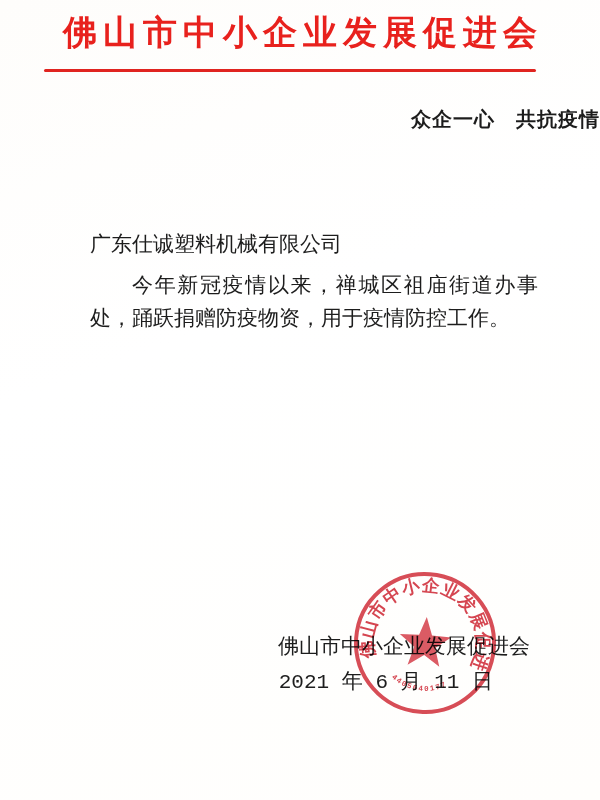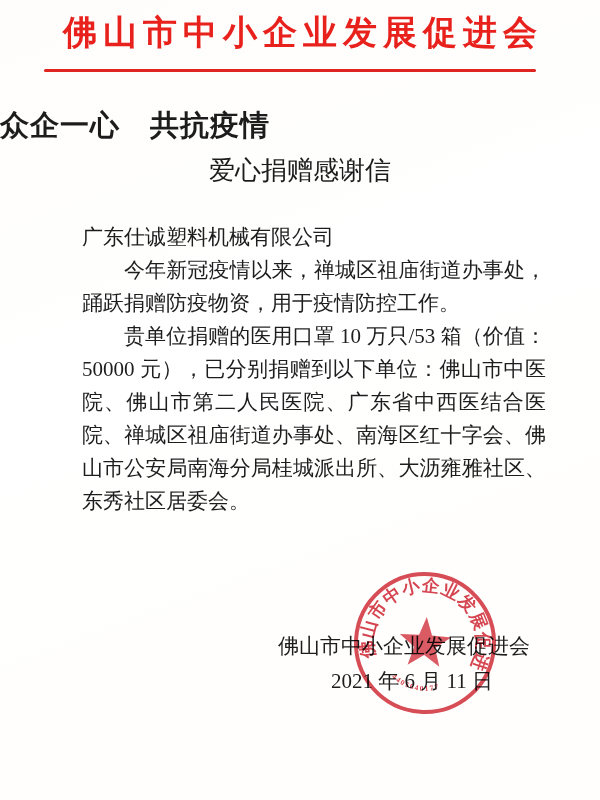--- a/index.html
+++ b/index.html
@@ -6,20 +6,21 @@
   body {
     width: 600px; height: 800px;
     background: #ffffff;
     font-family: "Liberation Serif", "DejaVu Serif", serif;
     overflow: hidden;
   }
   .page {
     position: relative;
     width: 600px; height: 800px;
     background: linear-gradient(160deg, #fefdfb 0%, #ffffff 40%, #fffefc 100%);
+    font-family: Liberation Mono, monospace;
   }
   
   .letterhead {
     position: absolute; top: 10px; left: 0; right: 0;
     text-align: center;
     color: #e8211d;
     font-size: 34px;
     font-weight: bold;
     letter-spacing: 6px;
     white-space: nowrap;
@@ -27,43 +28,43 @@
   }
   .divider {
     position: absolute; top: 69px; left: 44px;
     width: 492px; height: 3px;
     background: #e02420;
     border-radius: 2px;
   }
   
   .main-title {
     position: absolute; top: 106px; left: 0; right: 0;
-    text-align: left;
+    text-align: right;
     color: #1c1c1c;
-    font-size: 29px;
+    font-size: 20px;
     font-weight: 600;
     letter-spacing: 1px;
   }
   .sub-title {
     position: absolute; top: 153px; left: 0; right: 0;
     text-align: center;
     color: #1c1c1c;
     font-size: 26px;
     font-weight: 500;
   }
   
   .body-text {
     position: absolute; top: 221px; left: 82px;
     width: 464px;
     color: #1d1d1d;
     font-size: 21px;
     line-height: 33px;
     text-align: justify;
   }
-  .body-text p { margin: 0; text-indent: 2em; }
+  .body-text p { margin: 8px; text-indent: 2em; }
   .body-text .recipient { text-indent: 0; }
   
   .signature-org {
     position: absolute; top: 632px; right: 70px;
     color: #1d1d1d;
     font-size: 21px;
     white-space: nowrap;
   }
   .signature-date {
     position: absolute; top: 667px; right: 107px;
@@ -87,26 +88,24 @@
 </style>
 </head>
 <body>
 
 <div class="page">
 
   <div class="letterhead">佛山市中小企业发展促进会</div>
   <div class="divider"></div>
 
   <div class="main-title">众企一心　共抗疫情</div>
-  <div class="sub-title">爱心捐赠感谢信</div>
 
   <div class="body-text">
     <p class="recipient">广东仕诚塑料机械有限公司</p>
     <p>今年新冠疫情以来，禅城区祖庙街道办事处，踊跃捐赠防疫物资，用于疫情防控工作。</p>
-    <p>贵单位捐赠的医用口罩 10 万只/53 箱（价值：50000 元），已分别捐赠到以下单位：佛山市中医院、佛山市第二人民医院、广东省中西医结合医院、禅城区祖庙街道办事处、南海区红十字会、佛山市公安局南海分局桂城派出所、大沥雍雅社区、东秀社区居委会。</p>
   </div>
 
   <div class="signature-org">佛山市中小企业发展促进会</div>
   <div class="signature-date">2021 年 6 月 11 日</div>
 
   <svg class="seal" viewBox="0 0 146 146" xmlns="http://www.w3.org/2000/svg">
     <defs>
       <path id="seal-arc-top" d="M 24.1 90.8 A 52 52 0 1 1 121.9 90.8" fill="none"></path>
       <path id="seal-arc-bottom" d="M 39.1 106.9 A 48 48 0 0 0 106.9 106.9" fill="none"></path>
     </defs>

